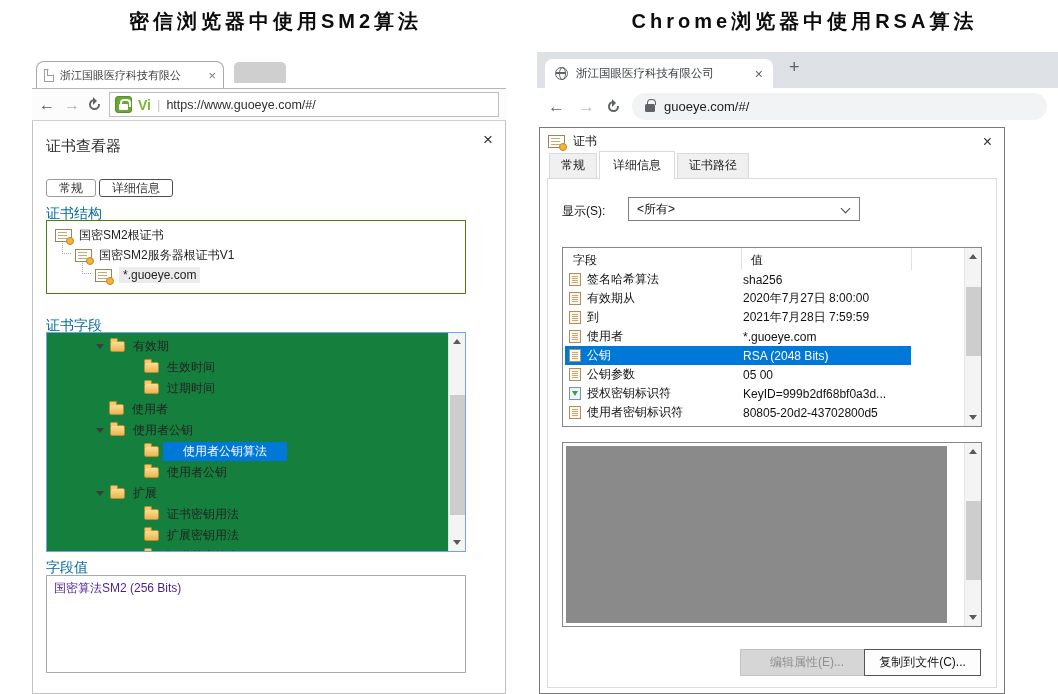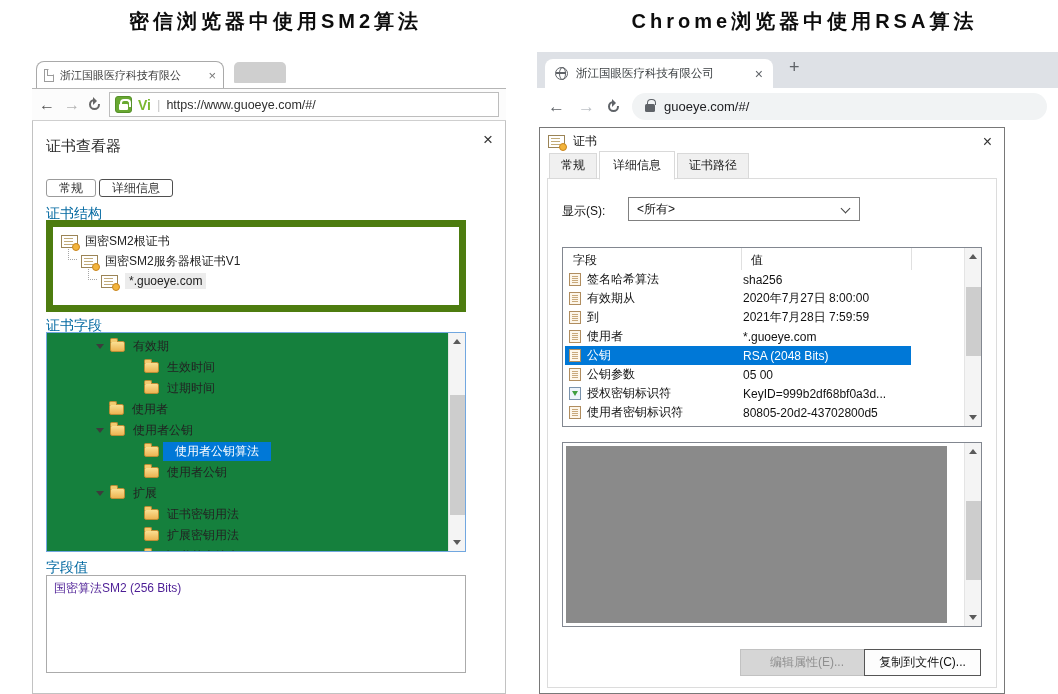--- a/index.html
+++ b/index.html
@@ -44,21 +44,21 @@
   .viewer { position:absolute; top:63px; left:0; right:0; bottom:0; background:#fff;
             border:1px solid #c2c2c2; border-top:none; }
   .vclose { position:absolute; top:10px; right:12px; font-size:17px; color:#333; line-height:1; }
   .vtitle { position:absolute; left:13px; top:16px; font-size:15px; color:#2b2b2b; }
   .vtabs { position:absolute; left:13px; top:58px; display:flex; gap:3px; }
   .vtab { height:18px; padding:0 12px; border:1px solid #9b9b9b; border-radius:3px; font-size:12px;
           display:flex; align-items:center; color:#333; background:#fff; white-space:nowrap; }
   .vtab.active { border-color:#4f4f4f; }
   .seclabel { position:absolute; left:13px; font-size:14px; color:#0369a1; }
 
-  .structbox { position:absolute; left:13px; top:99px; width:420px; height:92px; border:7px solid #4d7c0f; background:#fff; }
+  .structbox { position:absolute; left:13px; top:99px; width:420px; height:74px; border:1px solid #4d7c0f; background:#fff; }
   .snode { position:absolute; display:flex; align-items:center; gap:7px; font-size:12px; color:#222; }
   .certicon { width:17px; height:13px; background:#fff; border:1px solid #9b8456; position:relative; flex:0 0 auto; }
   .certicon::before { content:""; position:absolute; left:2px; top:2px; width:9px; height:1px; background:#c2ab79;
                       box-shadow:0 3px 0 #c2ab79, 0 6px 0 #c2ab79; }
   .certicon::after { content:""; position:absolute; right:-3px; bottom:-4px; width:6px; height:6px;
                      background:#f3b43c; border:1px solid #c8851d; border-radius:50%; }
   .hl { background:#ececec; padding:1px 4px; }
   .elb { position:absolute; width:9px; height:16px; border-left:1px dotted #a5a5a5; border-bottom:1px dotted #a5a5a5; }
 
   .fieldsbox { position:absolute; left:13px; top:211px; width:420px; height:220px;
@@ -69,21 +69,21 @@
          border-right:4px solid transparent; flex:0 0 auto; }
   .frow.group .tri { margin-left:49px; }
   .folder { width:15px; height:11px; background:linear-gradient(#fadf92,#edb452); border:1px solid #bb8d35;
             border-radius:2px; position:relative; flex:0 0 auto; }
   .folder::before { content:""; position:absolute; left:-1px; top:-4px; width:6px; height:3px;
                     background:#f3cb6f; border:1px solid #bb8d35; border-bottom:none; border-radius:2px 2px 0 0; }
   .frow.group .folder { margin-left:6px; }
   .frow.top .folder { margin-left:62px; }
   .frow.child .folder { margin-left:97px; }
   .frow .flabel { margin-left:8px; white-space:nowrap; }
-  .fsel { background:#0078d7; color:#fff; padding:1px 12px; margin-left:4px !important; }
+  .fsel { background:#0078d7; color:#fff; padding:1px 20px; margin-left:4px !important; }
 
   .vscroll { position:absolute; right:0; top:0; bottom:0; width:17px; background:#f4f4f4; border-left:1px solid #e4e4e4; }
   .vscroll .up { position:absolute; top:6px; left:4px; width:0; height:0;
                  border-left:4px solid transparent; border-right:4px solid transparent; border-bottom:5px solid #5a5a5a; }
   .vscroll .down { position:absolute; bottom:6px; left:4px; width:0; height:0;
                    border-left:4px solid transparent; border-right:4px solid transparent; border-top:5px solid #5a5a5a; }
   .vscroll .thumb { position:absolute; left:1px; width:15px; background:#cdcdcd; }
 
   .valuebox { position:absolute; left:13px; top:454px; width:420px; height:98px; border:1px solid #ababab;
               padding:4px 7px; font-size:12px; color:#4c1d95; background:#fff; }

